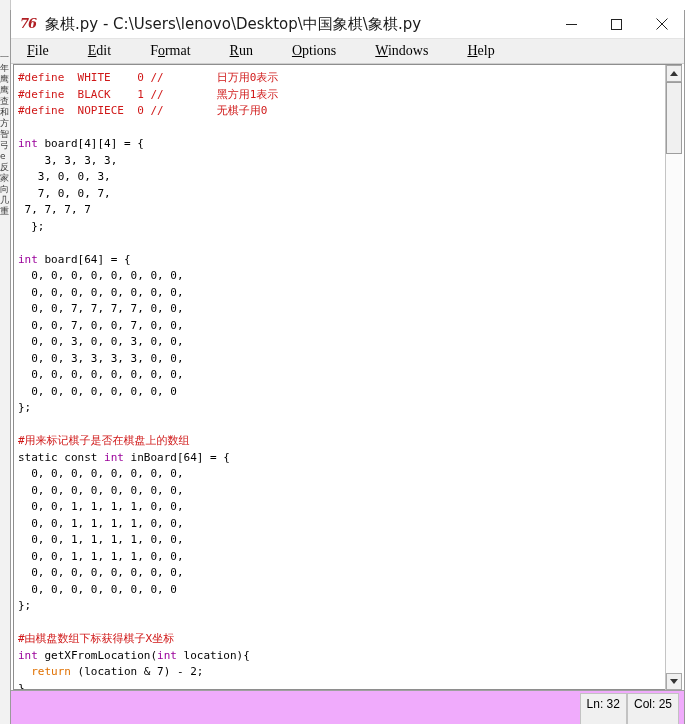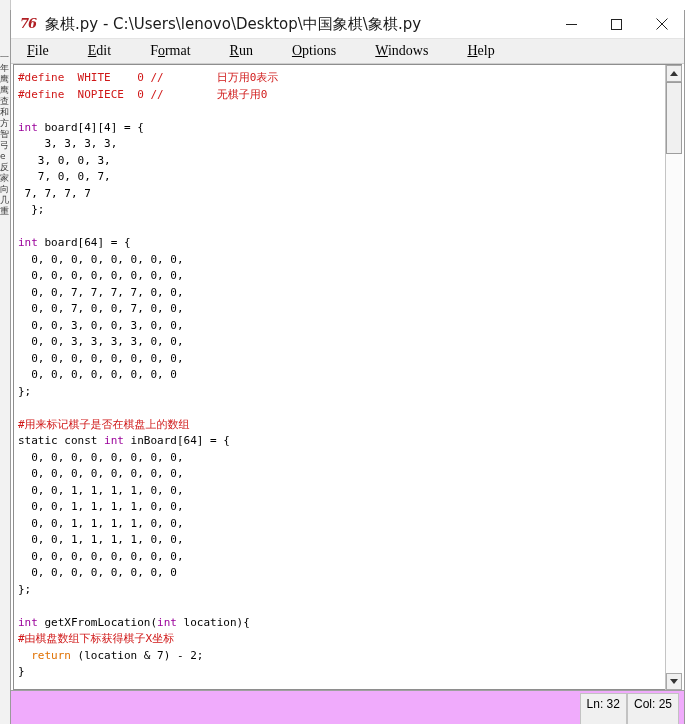--- a/index.html
+++ b/index.html
@@ -294,20 +294,21 @@
       <div class="menu-item"><u>R</u>un</div>
       <div class="menu-item"><u>O</u>ptions</div>
       <div class="menu-item"><u>W</u>indows</div>
       <div class="menu-item"><u>H</u>elp</div>
     </div>
 
   <div id="editor-wrap">
     <div id="editor-outline"></div>
     <div id="code-area">
         <div class="code-line"><span class="cmt">#define  </span><span class="cmt">WHITE</span><span class="cmt">    0 //</span><span class="cmt">        日万用0表示</span></div>
+        <div class="code-line"><span class="cmt">#define  </span><span class="cmt">BLACK</span><span class="cmt">    1 //</span><span class="cmt">        黑方用1表示</span></div>
         <div class="code-line"><span class="cmt">#define  </span><span class="cmt">NOPIECE</span><span class="cmt">  0 //</span><span class="cmt">        无棋子用0</span></div>
         <div class="code-line">&nbsp;</div>
         <div class="code-line"><span class="kw-def">int</span><span> board[4][4] = {</span></div>
         <div class="code-line"><span>    3, 3, 3, 3,</span></div>
         <div class="code-line"><span>   3, 0, 0, 3,</span></div>
         <div class="code-line"><span>   7, 0, 0, 7,</span></div>
         <div class="code-line"><span> 7, 7, 7, 7</span></div>
         <div class="code-line"><span>  };</span></div>
         <div class="code-line">&nbsp;</div>
         <div class="code-line"><span class="kw-def">int</span><span> board[64] = {</span></div>
@@ -326,22 +327,22 @@
         <div class="code-line"><span>  0, 0, 0, 0, 0, 0, 0, 0,</span></div>
         <div class="code-line"><span>  0, 0, 0, 0, 0, 0, 0, 0,</span></div>
         <div class="code-line"><span>  0, 0, 1, 1, 1, 1, 0, 0,</span></div>
         <div class="code-line"><span>  0, 0, 1, 1, 1, 1, 0, 0,</span></div>
         <div class="code-line"><span>  0, 0, 1, 1, 1, 1, 0, 0,</span></div>
         <div class="code-line"><span>  0, 0, 1, 1, 1, 1, 0, 0,</span></div>
         <div class="code-line"><span>  0, 0, 0, 0, 0, 0, 0, 0,</span></div>
         <div class="code-line"><span>  0, 0, 0, 0, 0, 0, 0, 0</span></div>
         <div class="code-line"><span>};</span></div>
         <div class="code-line">&nbsp;</div>
+        <div class="code-line"><span class="cmt">#由棋盘数组下标获得棋子X坐标</span></div>
         <div class="code-line"><span class="kw-def">int</span><span> getXFromLocation(</span><span class="kw-def">int</span><span> location){</span></div>
-        <div class="code-line"><span class="cmt">#由棋盘数组下标获得棋子X坐标</span></div>
         <div class="code-line"><span>  </span><span class="kw-flow">return</span><span> (location &amp; 7) - 2;</span></div>
         <div class="code-line"><span>}</span></div>
         <div class="code-line">&nbsp;</div>
       </div>
     <div id="vscroll">
       <div class="sb-arrow up">
         <span class="tri"></span>
       </div>
       <div id="sb-track">
         <div id="sb-thumb"></div>

